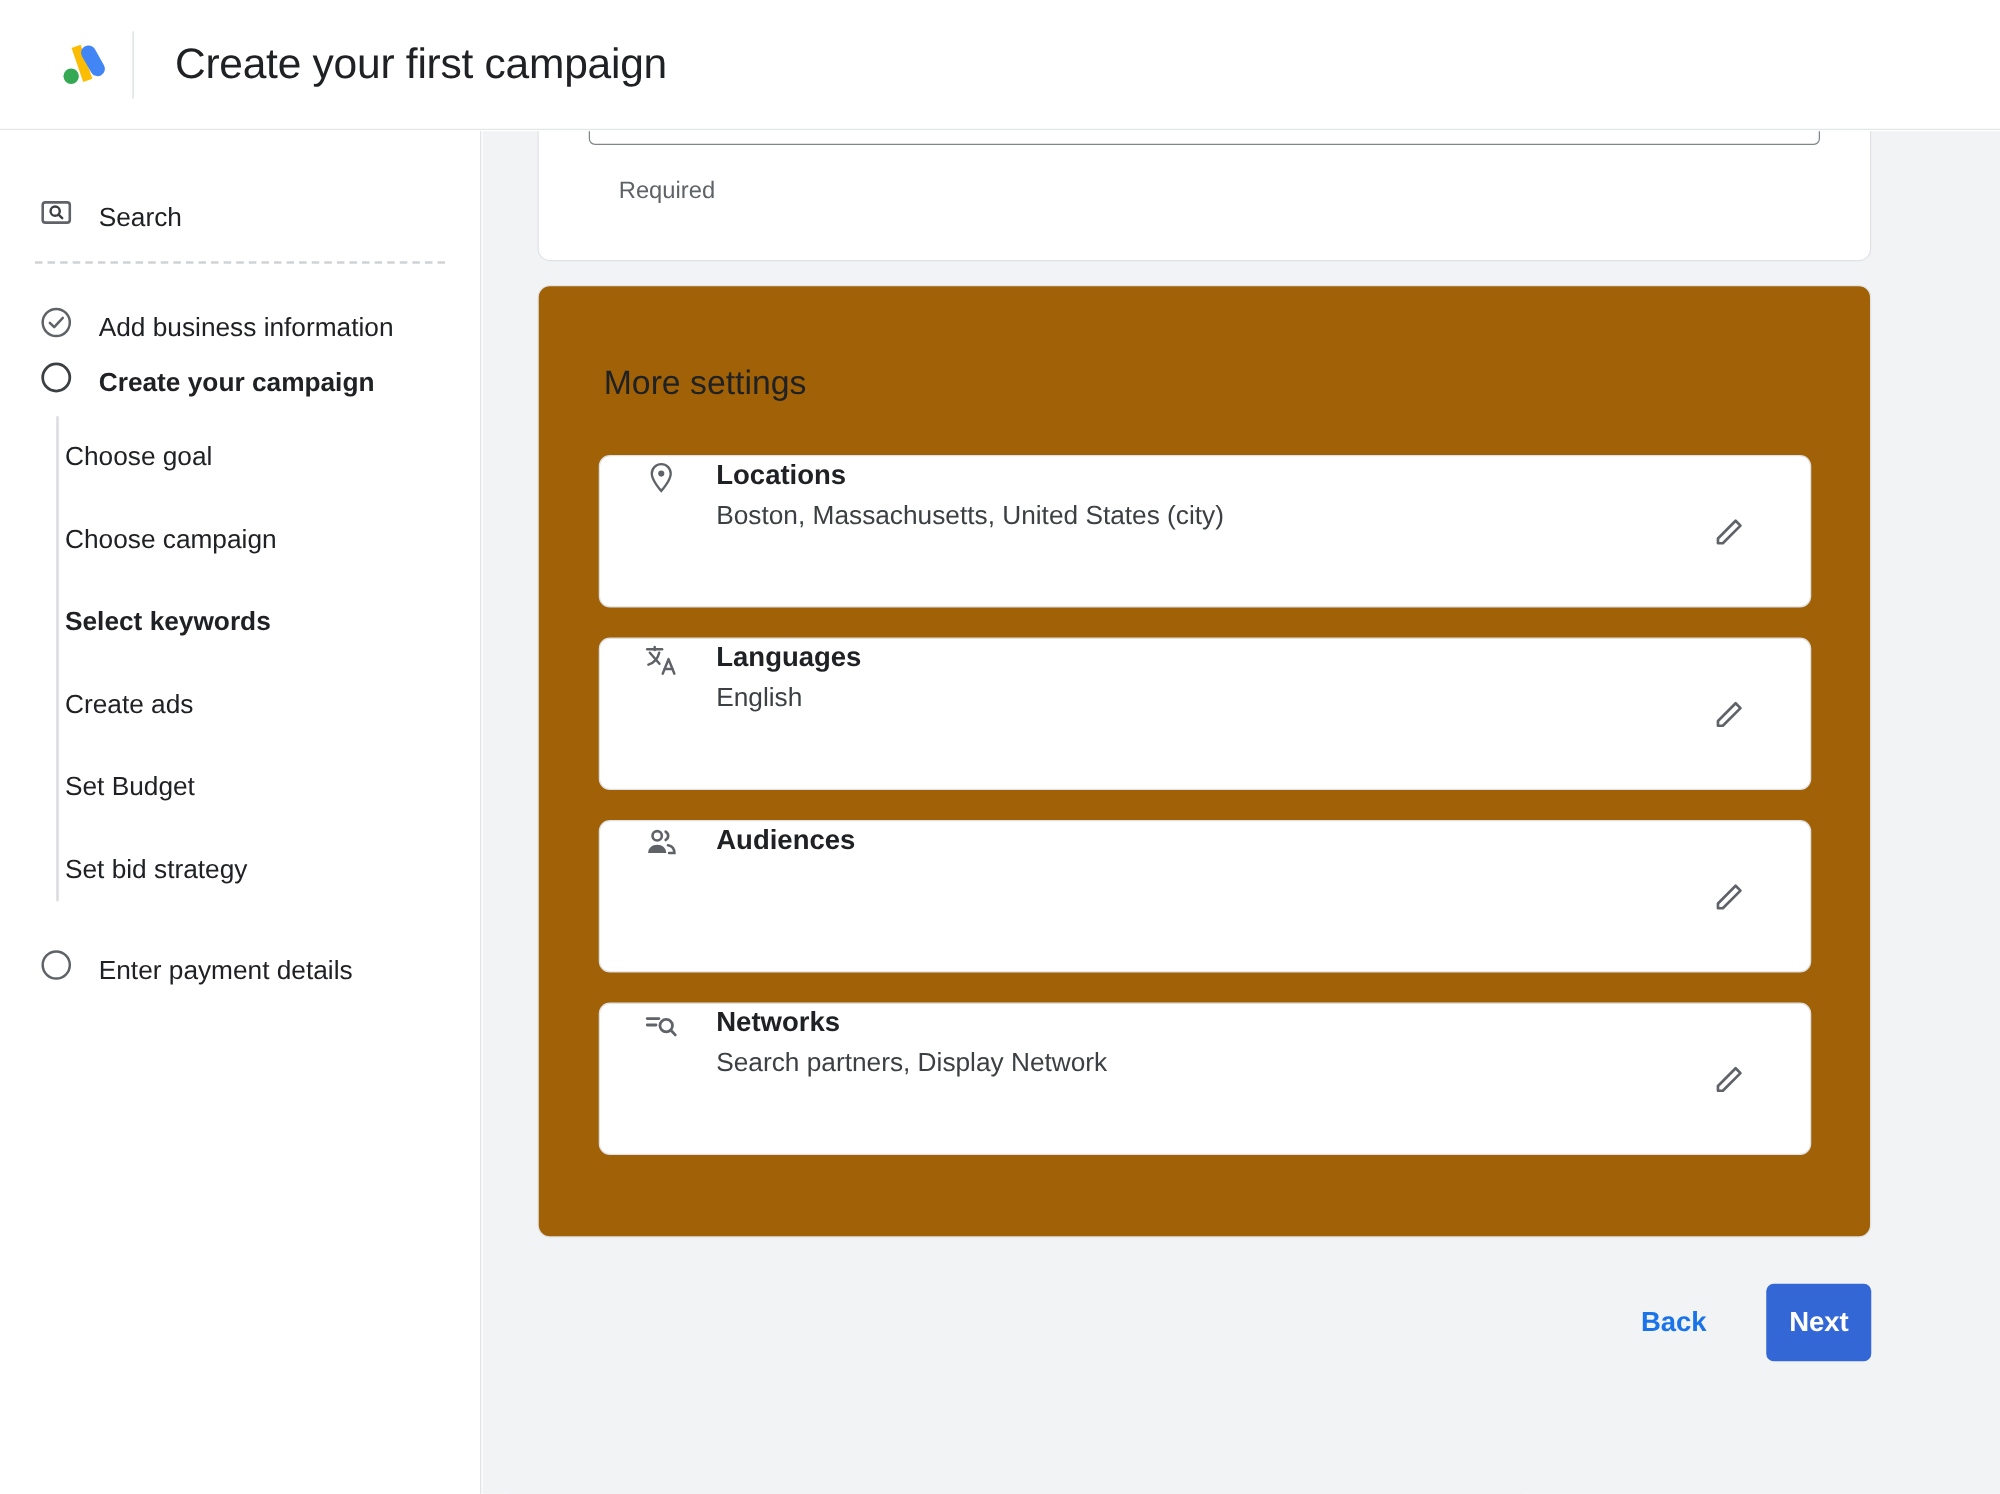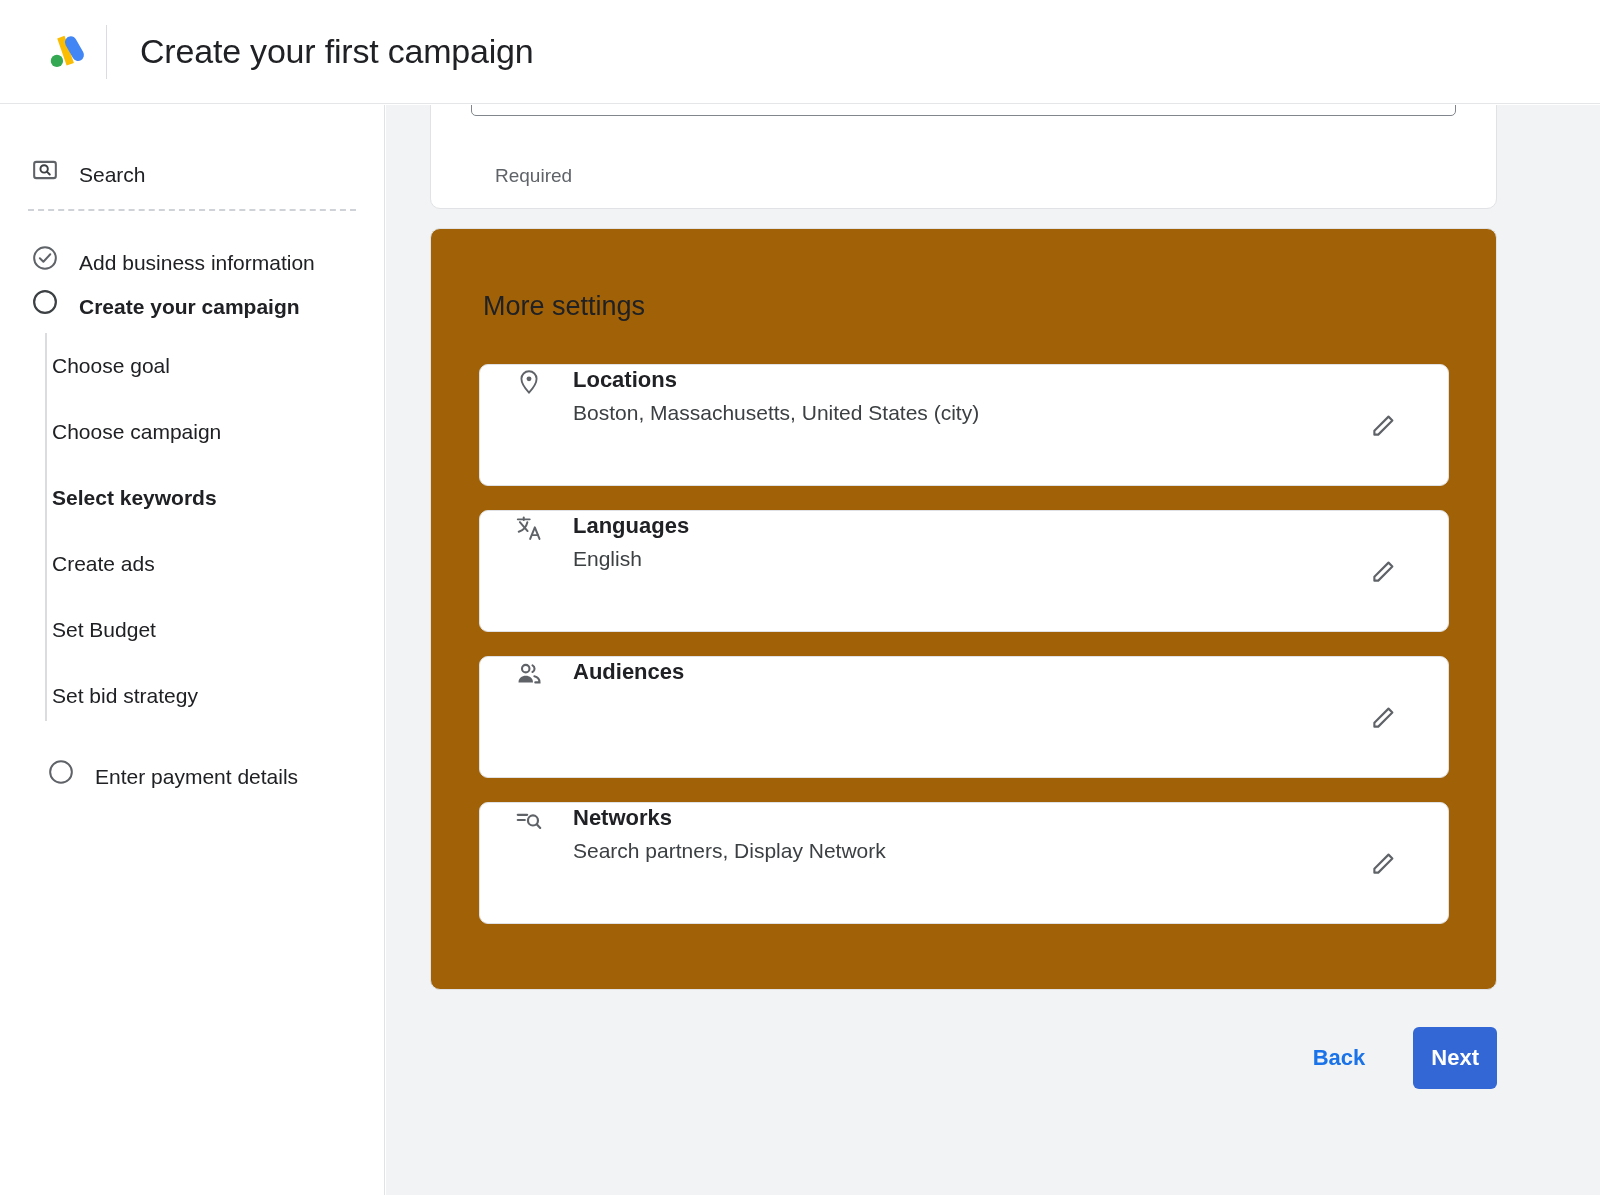--- a/index.html
+++ b/index.html
@@ -100,21 +100,21 @@
     padding-left: 52px;
     cursor: pointer;
   }
   .subnav-label {
     font-size: 21px;
     color: #202124;
     white-space: nowrap;
   }
   .subnav-label.bold { font-weight: 700; }
 
-  .nav-row.payment { margin-top: 16px; margin-left: 16px; }
+  .nav-row.payment { margin-top: 16px; }
 
   
   .main {
     position: absolute;
     top: 105px; left: 386px;
     width: 1214px; height: 1090px;
     background: #f1f3f4;
     overflow: hidden;
   }
 
@@ -132,21 +132,21 @@
   .clipped-input {
     position: absolute;
     left: 40px; top: 12px;
     width: 985px; height: 84px;
     border: 1px solid #80868b;
     border-radius: 5px;
     background: #fff;
   }
   .clipped-helper {
     position: absolute;
-    left: 64px; top: 145px;
+    left: 64px; top: 122px;
     font-size: 19px;
     color: #5f6368;
   }
 
   
   .settings-card {
     position: absolute;
     top: 123px;
     left: 44px;
     width: 1067px;

